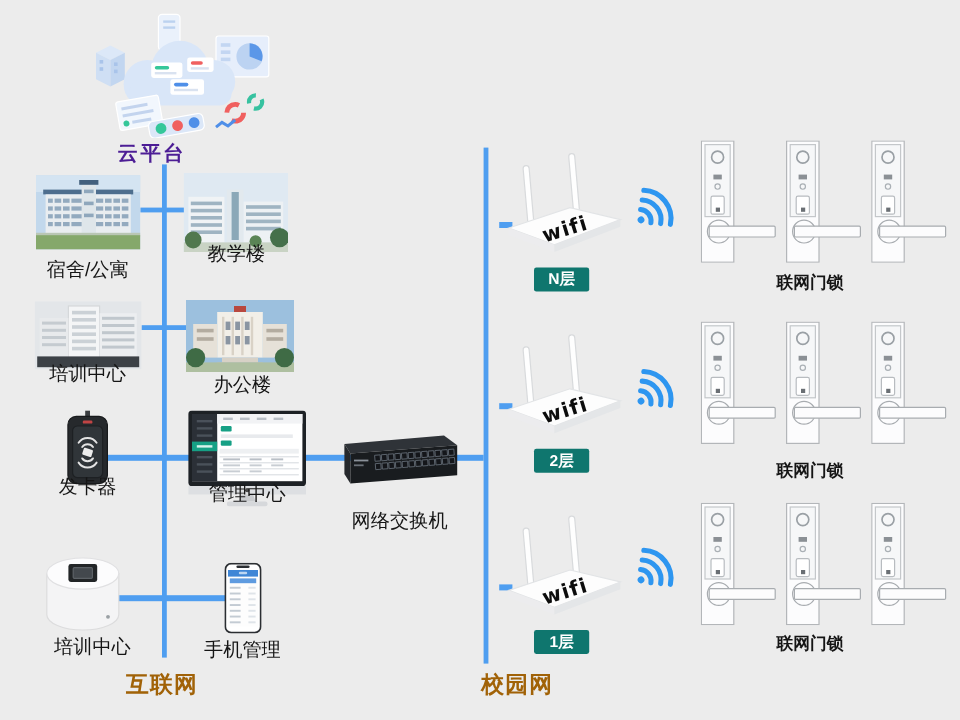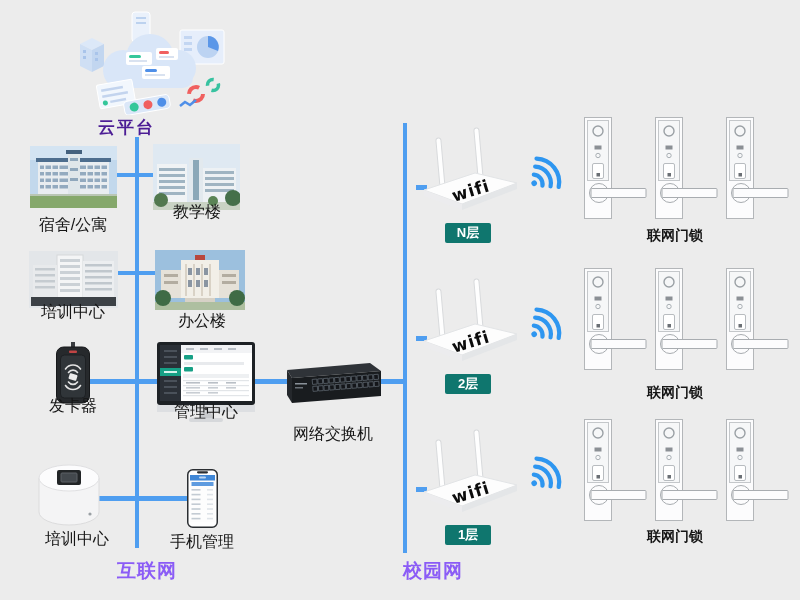--- a/index.html
+++ b/index.html
@@ -2,22 +2,22 @@
 <html><head>
 <meta charset="utf-8">
 <style>
   html,body{margin:0;padding:0;background:#ececec;}
   #stage{position:relative;width:800px;height:600px;background:#ececec;overflow:hidden;
          font-family:"Liberation Sans","DejaVu Sans",sans-serif;}
   .line{position:absolute;background:#4f9ef0;z-index:1;}
   .illo{position:absolute;z-index:2;}
   .lbl{position:absolute;z-index:3;color:#151515;font-size:16px;font-weight:400;
        text-align:center;white-space:nowrap;}
-  .lbl-big{position:absolute;z-index:3;color:#8b5cf6;font-size:19px;font-weight:bold;
-       text-align:right;white-space:nowrap;letter-spacing:1px;}
+  .lbl-big{position:absolute;z-index:3;color:#a16207;font-size:19px;font-weight:bold;
+       text-align:left;white-space:nowrap;letter-spacing:1px;}
   .lbl-cloud{position:absolute;z-index:3;color:#4c1d95;font-size:17px;font-weight:bold;
        text-align:left;white-space:nowrap;letter-spacing:2px;}
   .router{position:absolute;width:110px;height:120px;z-index:2;}
   .badge{position:absolute;left:27px;top:97px;width:46px;height:20px;background:#0f766e;
        color:#ffffff;font-size:13px;font-weight:bold;text-align:center;line-height:20px;
        border-radius:2px;}
   .wifi-text{font-size:17px;font-weight:bold;fill:#0c0c0c;letter-spacing:1px;
        font-family:"DejaVu Sans","Liberation Sans",sans-serif;}
 </style>
 </head>

